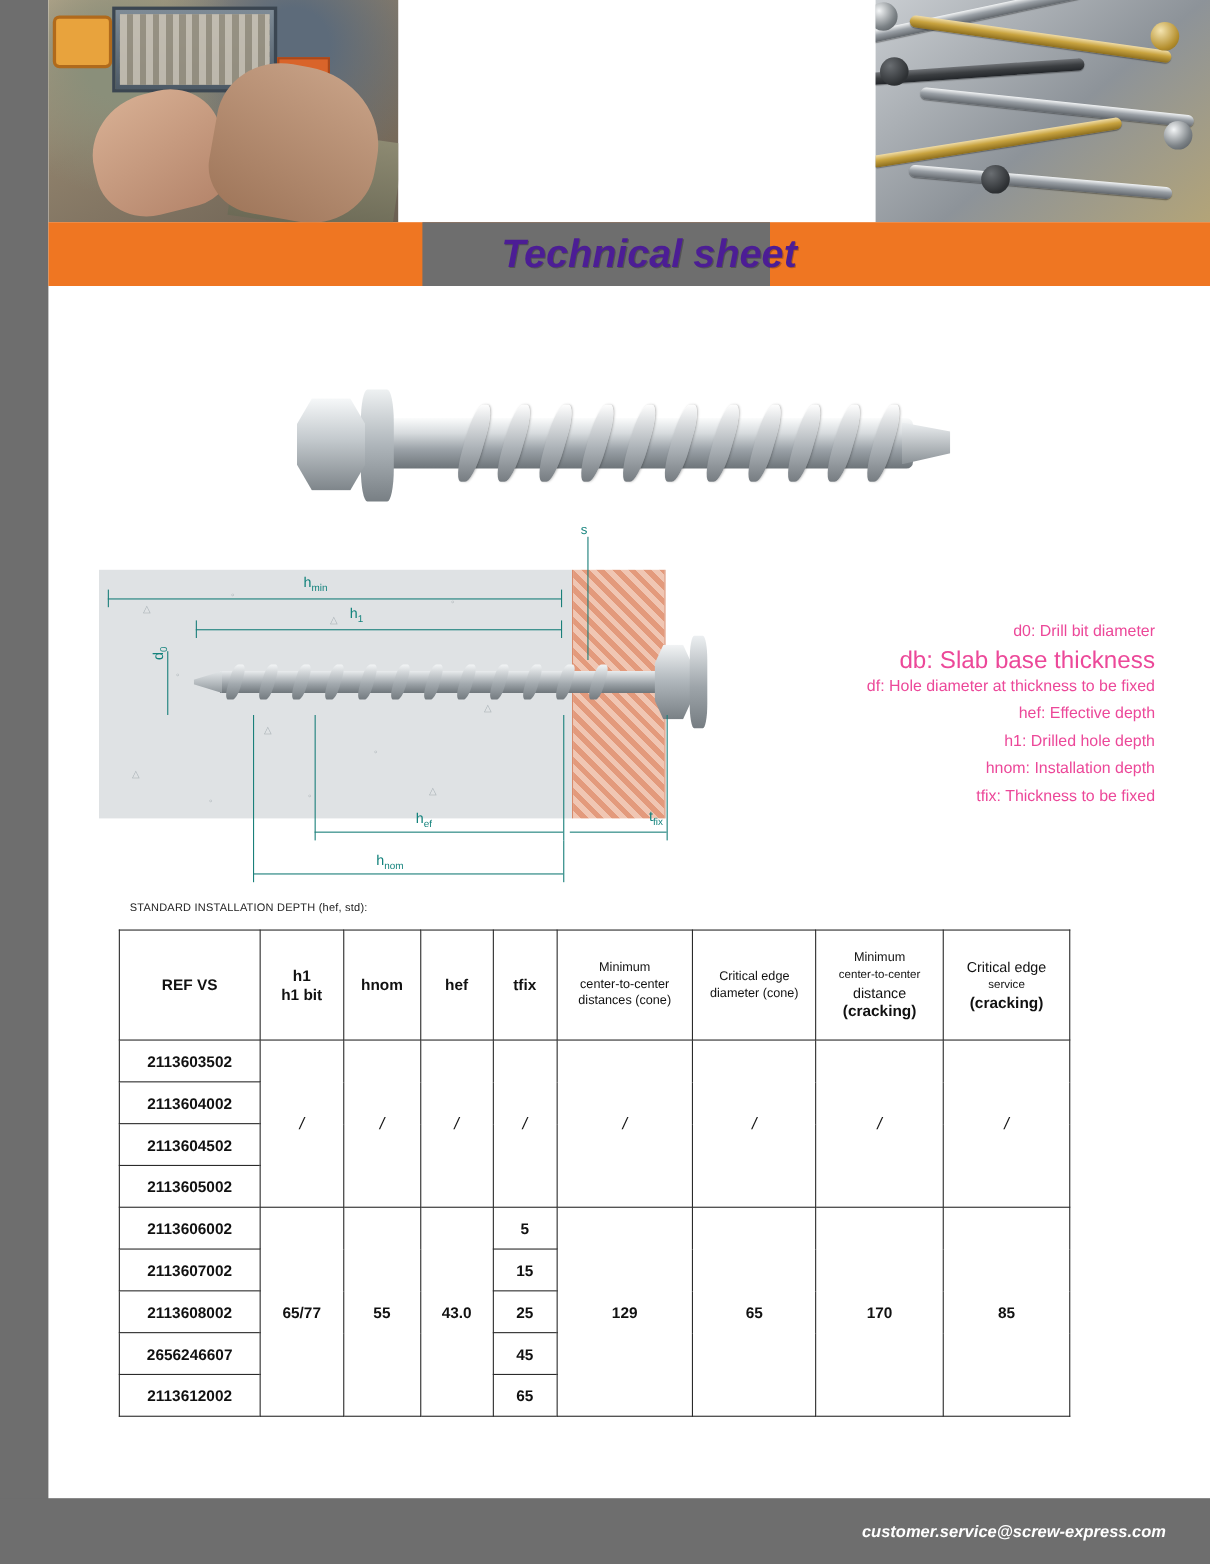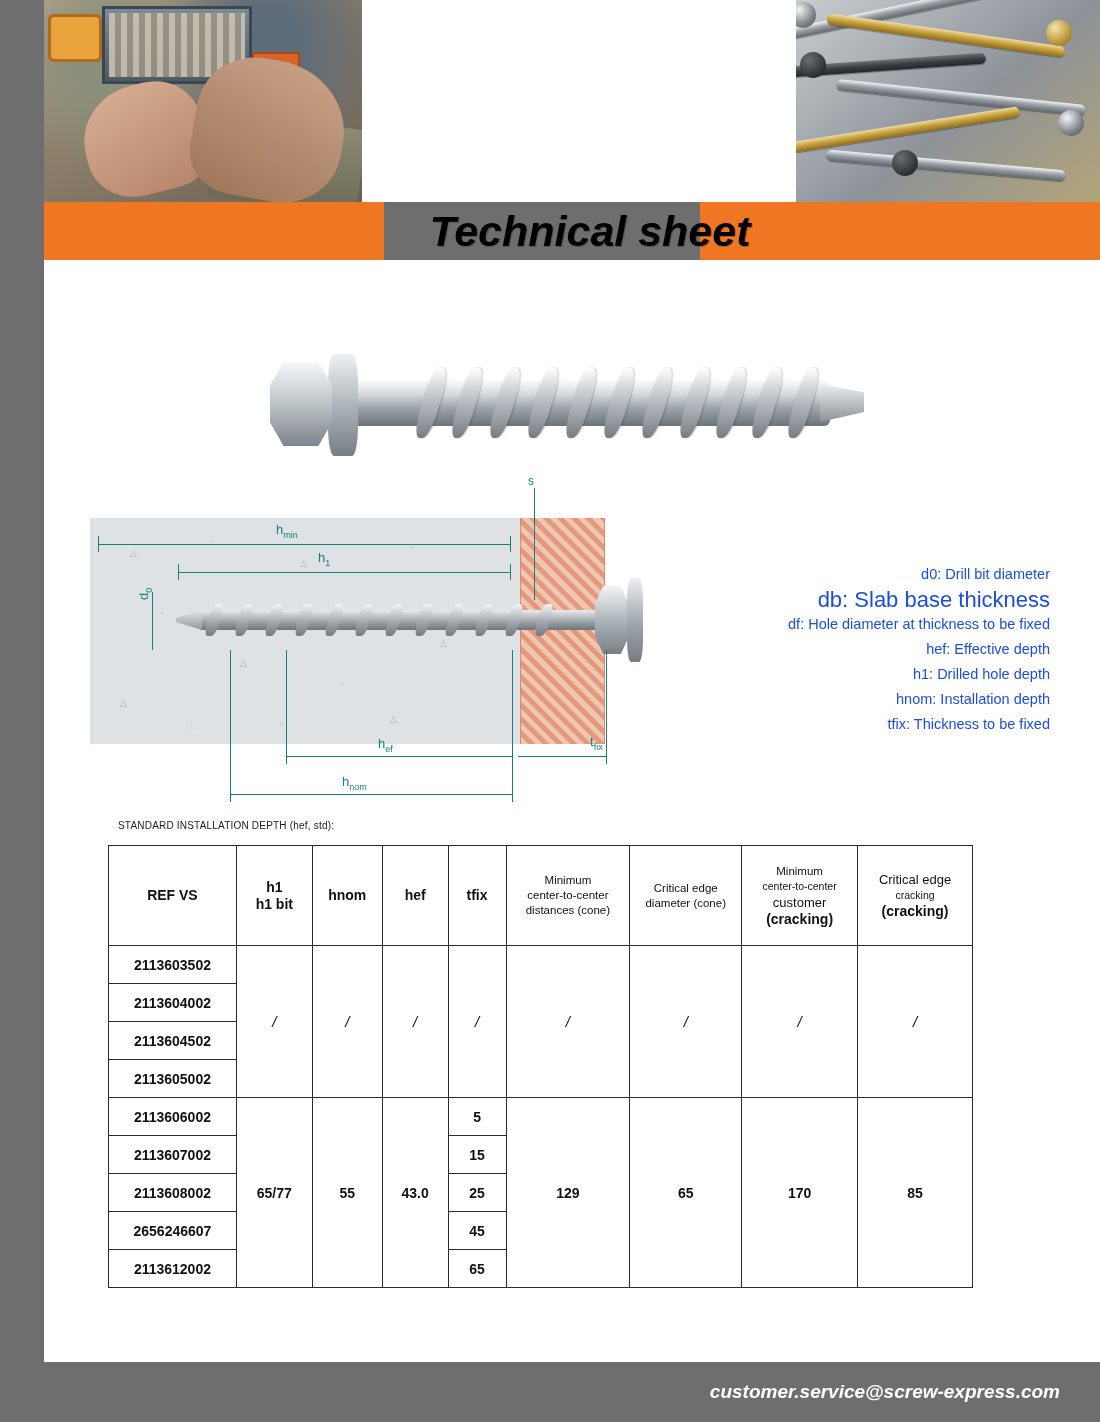--- a/index.html
+++ b/index.html
@@ -88,21 +88,21 @@
   .logo-text { font-size:42px; font-weight:bold; color:#3b3b3b; letter-spacing:-0.5px; }
   .logo-text .it { font-style:italic; font-weight:bold; }
 
   .banner {
     position:absolute; left:44px; top:202px; width:1056px; height:58px; background:#ef7622;
   }
   .banner-notch { position:absolute; left:340px; top:0; width:316px; height:58px; background:#6e6e6e; }
   .banner-title {
     position:absolute; left:0; top:0; width:1056px; height:58px;
     display:flex; align-items:center; justify-content:center;
-    color:#000000; font-size:43px; font-weight:bold; font-style:italic;
+    color:#4c1d95; font-size:36px; font-weight:bold; font-style:italic;
     text-shadow:1px 1px 0 rgba(0,0,0,.25);
     padding-left:36px;
   }
 
   
   .product { position:absolute; left:250px; top:330px; width:640px; height:150px; }
   .screw-body {
     position:absolute; left:100px; top:50px; width:480px; height:46px;
     background:linear-gradient(180deg,#fbfcfc 0%,#d7dbde 30%,#9ba2a8 62%,#6d7479 100%);
     border-radius:6px;
@@ -170,21 +170,21 @@
     position:absolute; left:437px; top:-22px; width:16px; height:84px;
     background:linear-gradient(180deg,#eceff1,#9ea5aa 55%,#767d82);
     border-radius:4px/22px;
   }
   .dimline { position:absolute; height:1px; background:#1a7f7a; }
   .dimline.v { width:1px; height:auto; background:#1a7f7a; }
   .tick { position:absolute; width:1px; background:#1a7f7a; }
   .dim-label { position:absolute; color:#13827c; font-size:13px; }
   .dim-label sub { font-size:9px; }
 
-  .legend { position:absolute; left:740px; top:562px; width:310px; text-align:right; color:#1d4ed8; }
+  .legend { position:absolute; left:740px; top:562px; width:310px; text-align:right; color:#ec4899; }
   .legend div { font-size:14.5px; line-height:25px; }
   .legend .big { font-size:22px; }
 
   .std-depth { position:absolute; left:118px; top:820px; font-size:10px; color:#1b1b1b; letter-spacing:.2px; }
 
   
   table.tech {
     position:absolute; left:108px; top:845px; width:865px;
     border-collapse:collapse; background:#fff;
   }
@@ -196,21 +196,21 @@
   table.tech thead th .sm { font-size:11.5px; font-weight:normal; display:block; line-height:15px; }
   table.tech thead th .md { font-size:13px; font-weight:normal; display:block; line-height:17px; }
   table.tech tbody td { height:38px; font-weight:bold; }
   table.tech tbody td.ref { font-weight:bold; }
   table.tech td.slash { font-weight:normal; font-style:italic; font-size:15px; }
 
   
   .footer { position:absolute; left:0; bottom:0; width:1100px; height:60px; background:#6e6e6e; }
   .footer-mail {
     position:absolute; right:40px; top:0; height:60px; display:flex; align-items:center;
-    color:#ffffff; font-size:19px; font-weight:bold; font-style:italic;
+    color:#ffffff; font-size:15px; font-weight:bold; font-style:italic;
   }
 </style>
 </head>
 <body>
 
 <div class="frame-left"></div>
 
 <div class="header">
 
   <div class="photo-left">
@@ -364,26 +364,26 @@
         <span class="sm">center-to-center</span>
         <span class="sm">distances (cone)</span>
       </th>
       <th style="width:112px">
         <span class="sm">Critical edge</span>
         <span class="sm">diameter (cone)</span>
       </th>
       <th style="width:116px">
         <span class="sm">Minimum</span>
         <span class="sm" style="font-size:10.5px">center-to-center</span>
-        <span class="md">customer</span>
+        <span class="md">distance</span>
         <span style="font-weight:bold;display:block">(cracking)</span>
       </th>
       <th style="width:115px">
         <span class="md">Critical edge</span>
-        <span class="sm" style="font-size:10.5px">cracking</span>
+        <span class="sm" style="font-size:10.5px">service</span>
         <span style="font-weight:bold;display:block">(cracking)</span>
       </th>
     </tr>
   </thead>
   <tbody>
 
     <tr>
       <td class="ref">2113603502</td>
       <td class="slash" rowspan="4">/</td>
       <td class="slash" rowspan="4">/</td>

